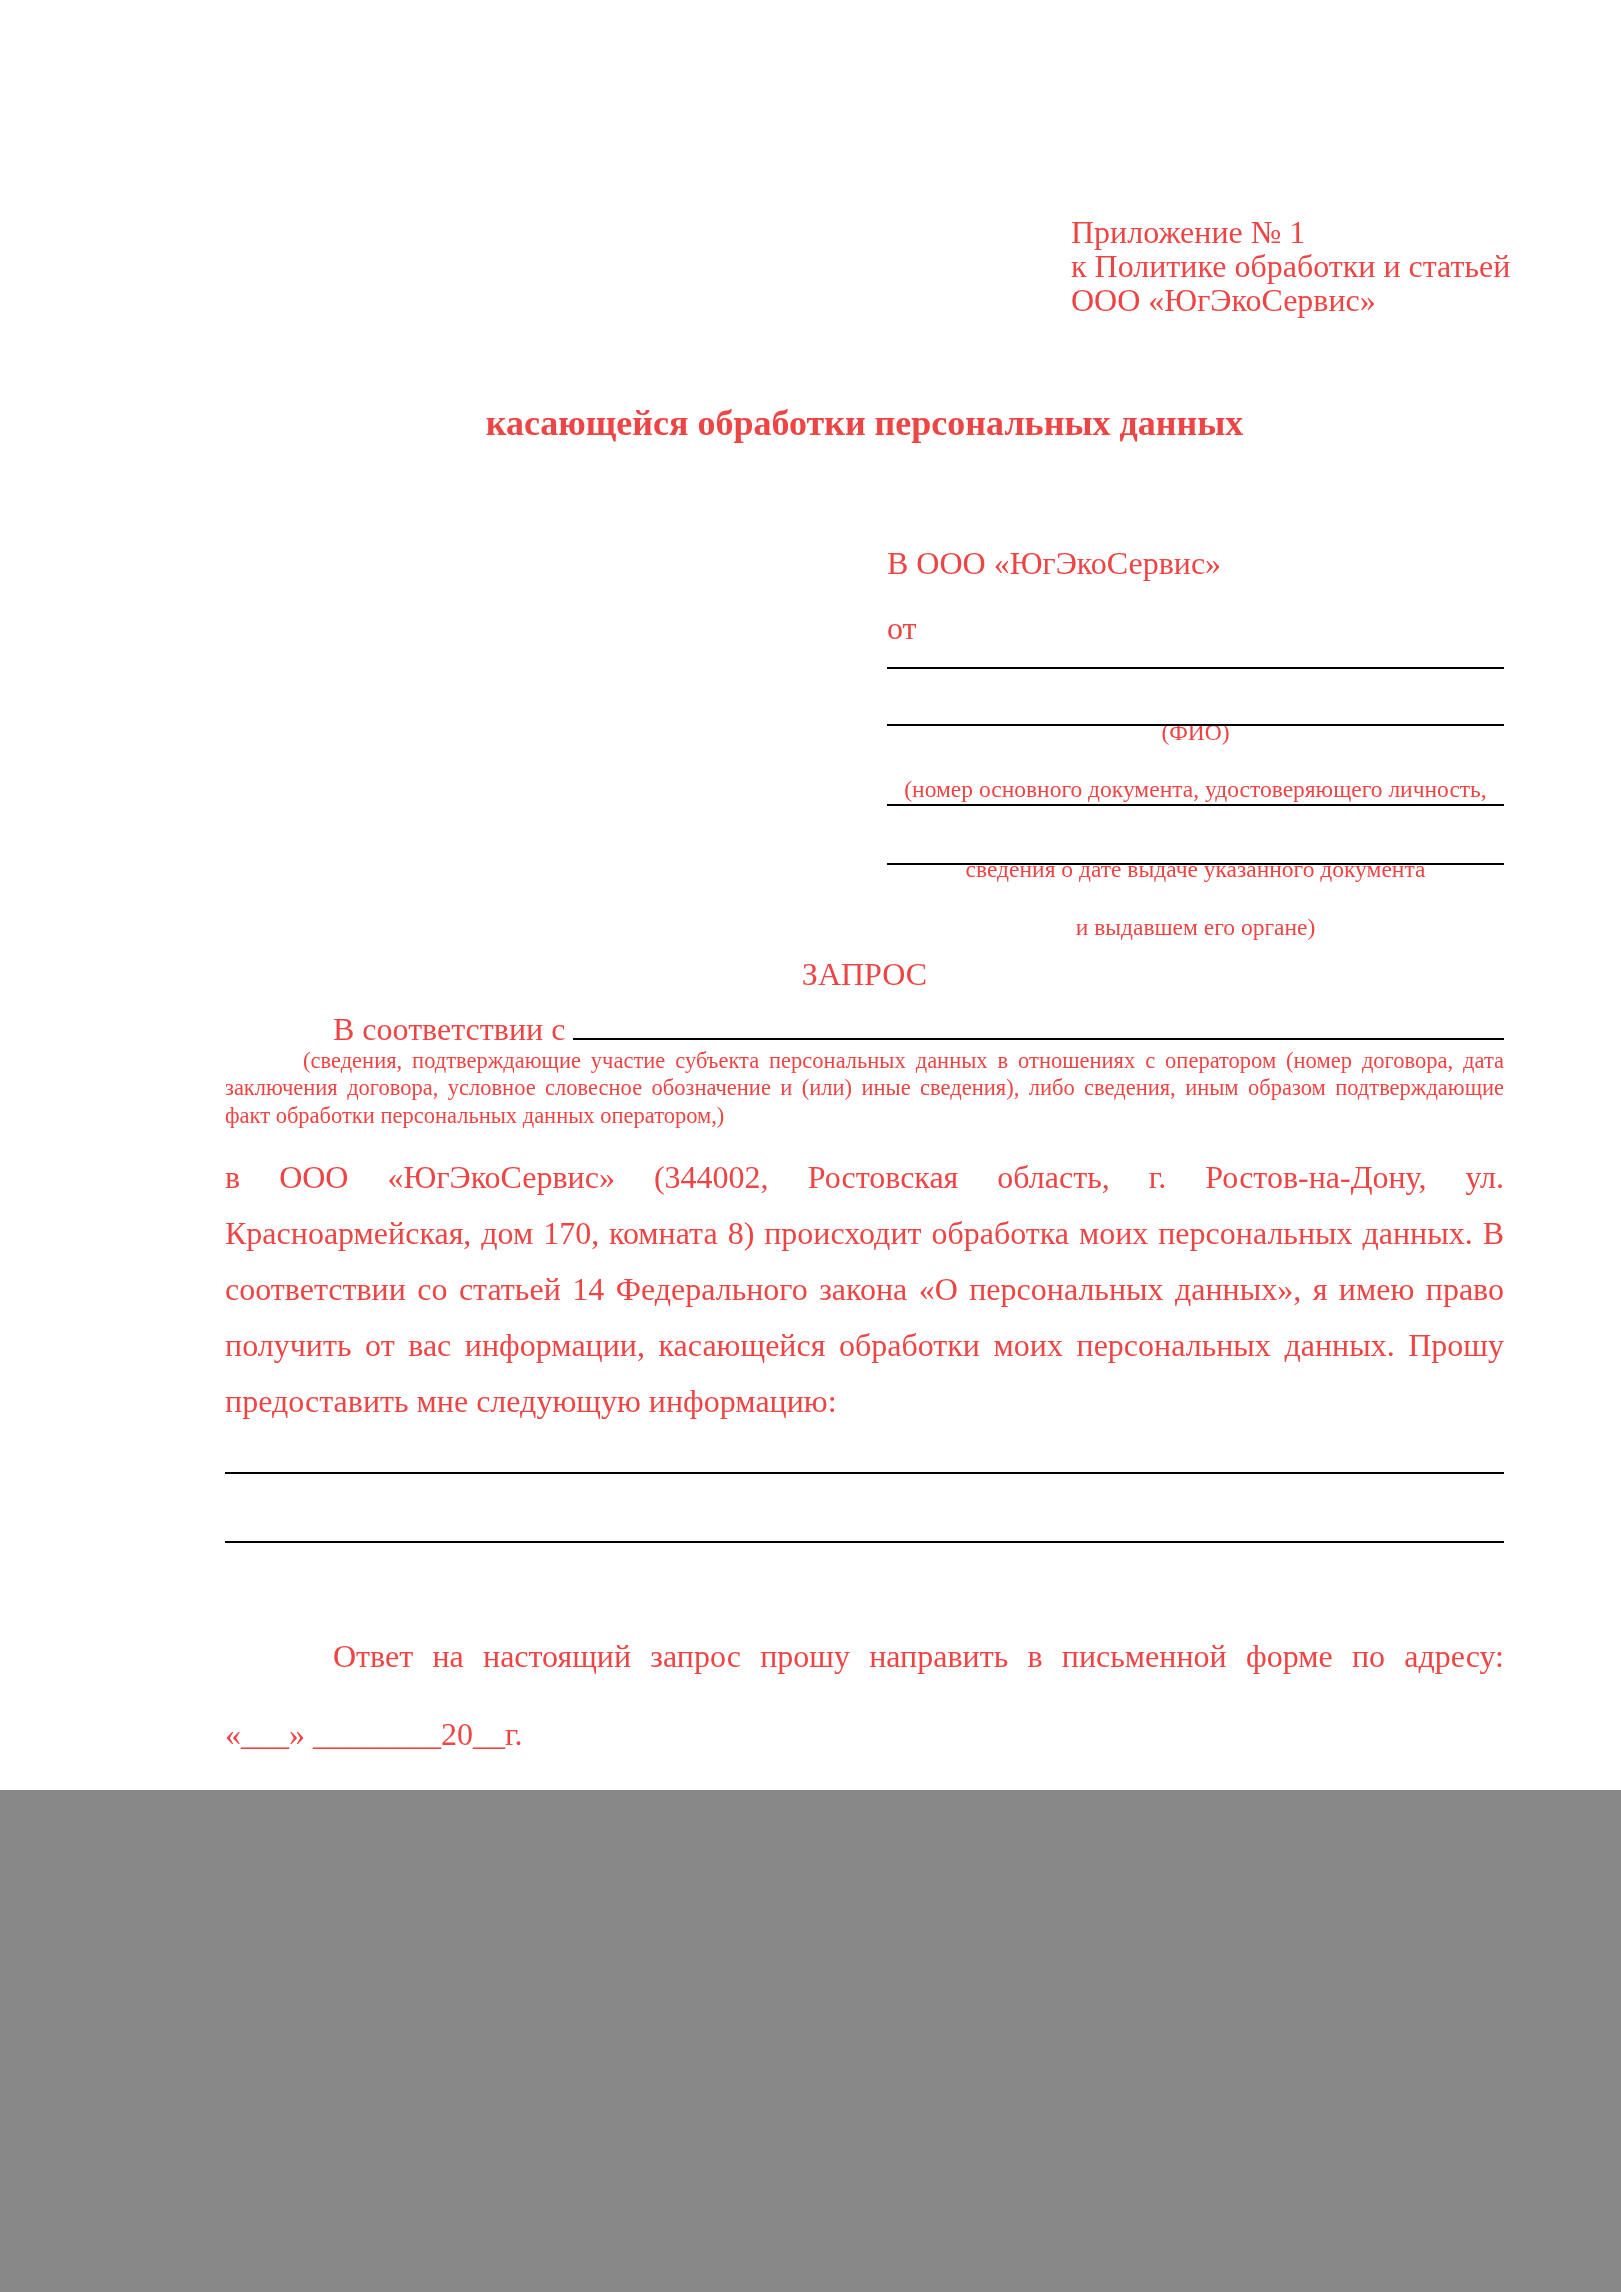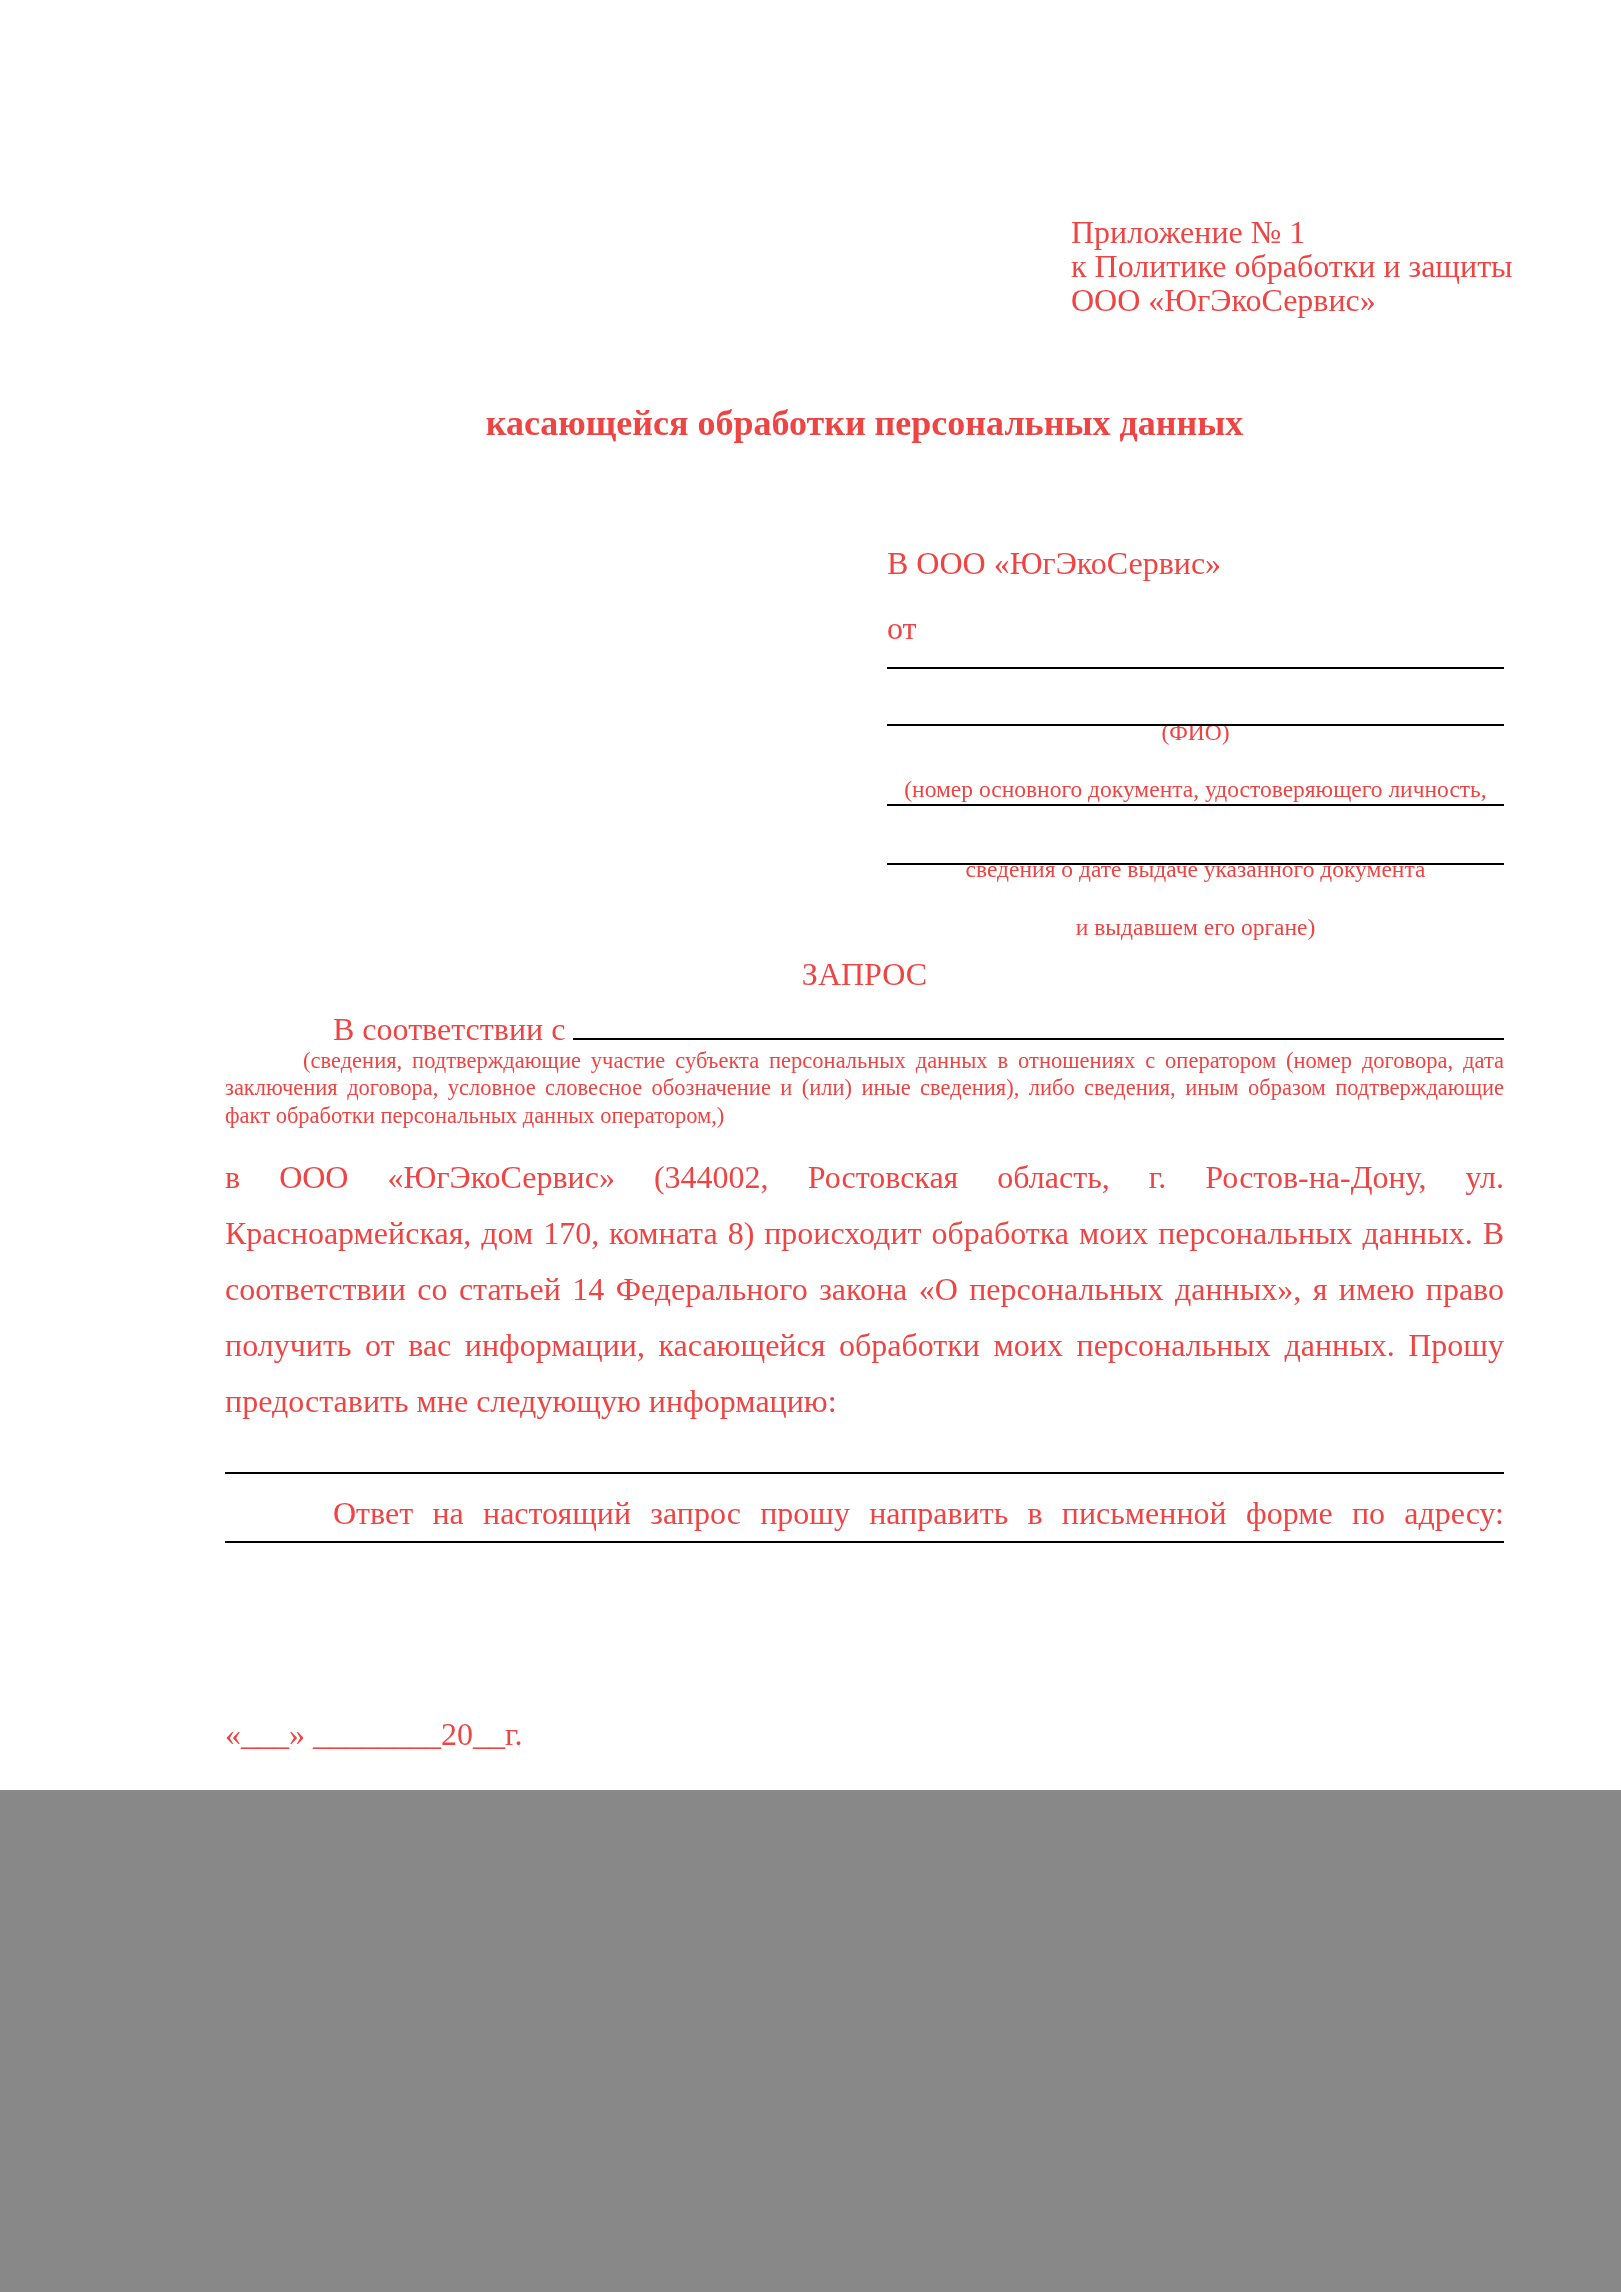--- a/index.html
+++ b/index.html
@@ -67,21 +67,21 @@
   .body-par {
     left: 225px; top: 1149px; width: 1279px;
     font-size: 32px; line-height: 56px;
     text-align: justify;
   }
 
   .blank-1 { left: 225px; top: 1472px; width: 1279px; }
   .blank-2 { left: 225px; top: 1541px; width: 1279px; }
 
   .reply-line-1 {
-    left: 225px; top: 1492px; width: 1279px;
+    left: 225px; top: 1635px; width: 1279px;
     font-size: 32px; line-height: 43px;
     text-align: justify;
     text-align-last: justify;
     text-indent: 108px;
   }
   .reply-line-2 {
     left: 225px; top: 1625px; width: 1279px;
     display: flex; align-items: baseline;
     font-size: 32px; line-height: 43px;
   }
@@ -98,21 +98,21 @@
   .sig-line { flex: 0 0 421px; height: 0; border-bottom: 2px solid #000; }
   .sig-caption { white-space: nowrap; }
 </style>
 </head>
 <body>
 
 <div class="page">
 
   <div class="abs header-block">
     <div>Приложение № 1</div>
-    <div>к Политике обработки и защиты</div>
+    <div>к Политике обработки и статьей</div>
     <div>ООО «ЮгЭкоСервис»</div>
   </div>
 
   <div class="abs doc-title">
     <div>касающейся обработки персональных данных</div>
   </div>
 
   <div class="abs addr addr-to">В ООО «ЮгЭкоСервис»</div>
   <div class="abs addr addr-from">от</div>
 

